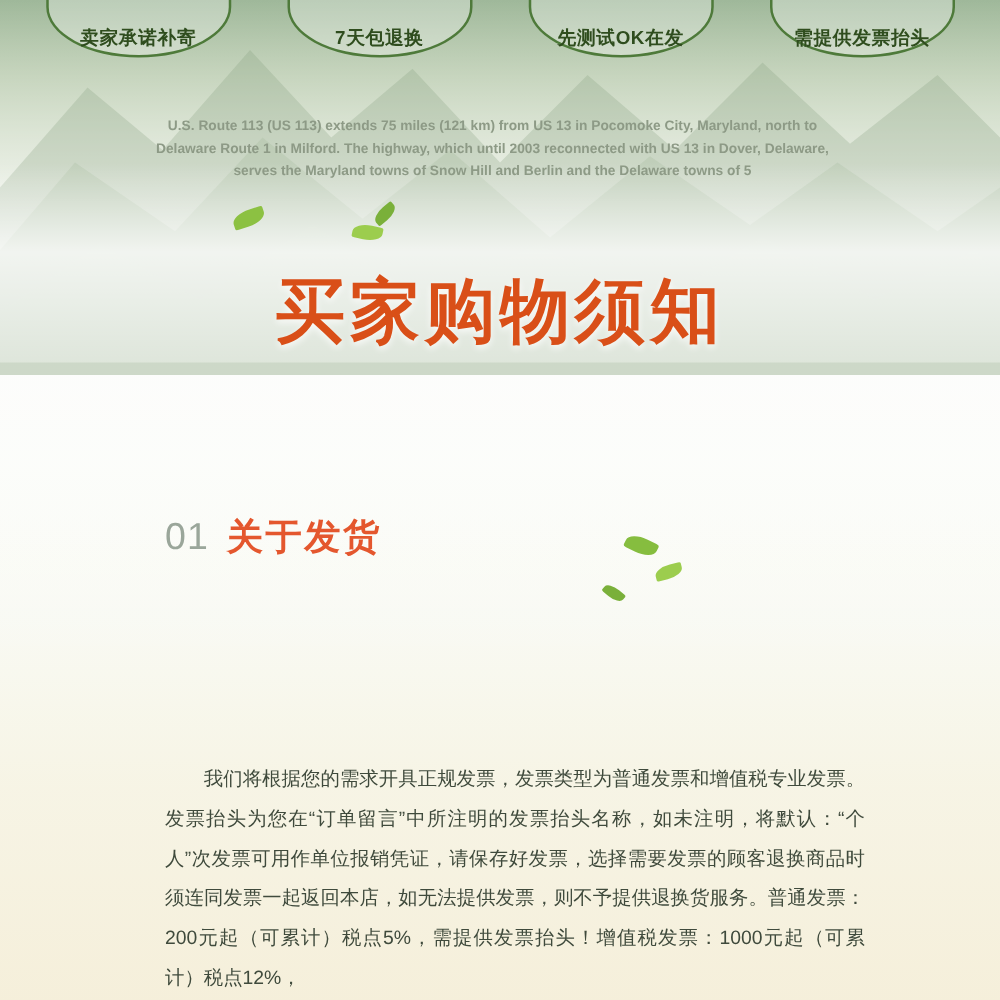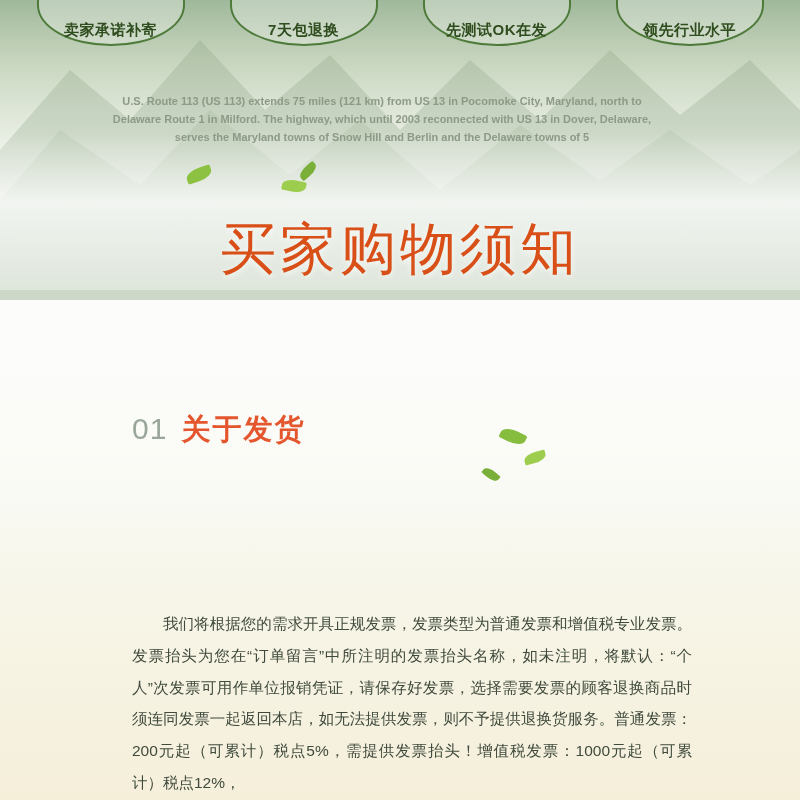--- a/index.html
+++ b/index.html
@@ -66,41 +66,41 @@
     display:flex; align-items:flex-end; justify-content:center;
     padding-bottom:4px;
   }
   .badge span {
     font-size:15px; font-weight:bold; color:#2f4d1e;
     letter-spacing:.5px; white-space:nowrap;
   }
 
   
   .intro-en {
-    position:absolute; top:92px; left:112px; width:540px;
+    position:absolute; top:92px; left:124px; width:540px;
     text-align:center;
     font-size:11px; line-height:1.65;
     color:#8d9a86; font-weight:bold;
   }
 
   
   .leaf { position:absolute; background:#7fb23f; border-radius:60% 10% 60% 10%; }
   .leaf.l1 { top:168px; left:186px; width:26px; height:13px; transform:rotate(-18deg); background:#8cc142; }
   .leaf.l2 { top:180px; left:282px; width:24px; height:12px; transform:rotate(12deg); background:#9ccd4e; }
   .leaf.l3 { top:166px; left:298px; width:20px; height:10px; transform:rotate(-40deg); background:#7ab03a; }
   .leaf.l4 { top:430px; left:500px; width:26px; height:13px; transform:rotate(26deg); background:#86bd3f;}
   .leaf.l5 { top:452px; left:524px; width:22px; height:11px; transform:rotate(-14deg); background:#9ccd4e;}
   .leaf.l6 { top:470px; left:482px; width:18px; height:9px; transform:rotate(40deg); background:#7ab03a;}
 
   
   .main-title {
     position:absolute; top:212px; left:0; width:800px;
     text-align:center;
     font-family:"DejaVu Serif", serif;
-    font-size:56px; font-weight:normal;
+    font-size:56px; font-weight:bold;
     letter-spacing:4px;
     color:#d94f18;
     text-shadow:0 2px 6px rgba(255,255,255,.8);
   }
 
   
   .section { position:absolute; left:132px; width:560px; }
   .sec-head {
     display:flex; align-items:baseline; gap:14px;
     margin-bottom:10px;
@@ -143,21 +143,21 @@
     <div class="badge">
       <span>卖家承诺补寄</span>
     </div>
     <div class="badge">
       <span>7天包退换</span>
     </div>
     <div class="badge">
       <span>先测试OK在发</span>
     </div>
     <div class="badge">
-      <span>领先行业水平</span>
+      <span>需提供发票抬头</span>
     </div>
   </div>
 
   <div class="intro-en">U.S. Route 113 (US 113) extends 75 miles (121 km) from US 13 in Pocomoke City, Maryland, north to Delaware Route 1 in Milford. The highway, which until 2003 reconnected with US 13 in Dover, Delaware, serves the Maryland towns of Snow Hill and Berlin and the Delaware towns of 5</div>
 
   <div class="leaf l1"></div>
   <div class="leaf l2"></div>
   <div class="leaf l3"></div>
 
   <div class="main-title">买家购物须知</div>

